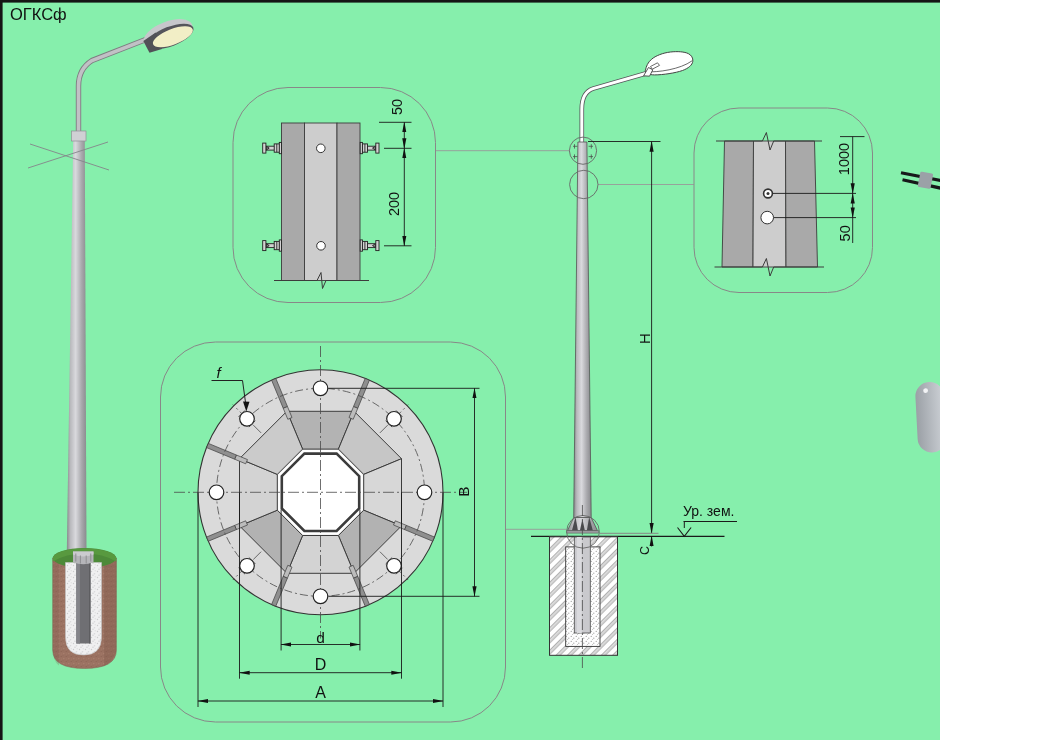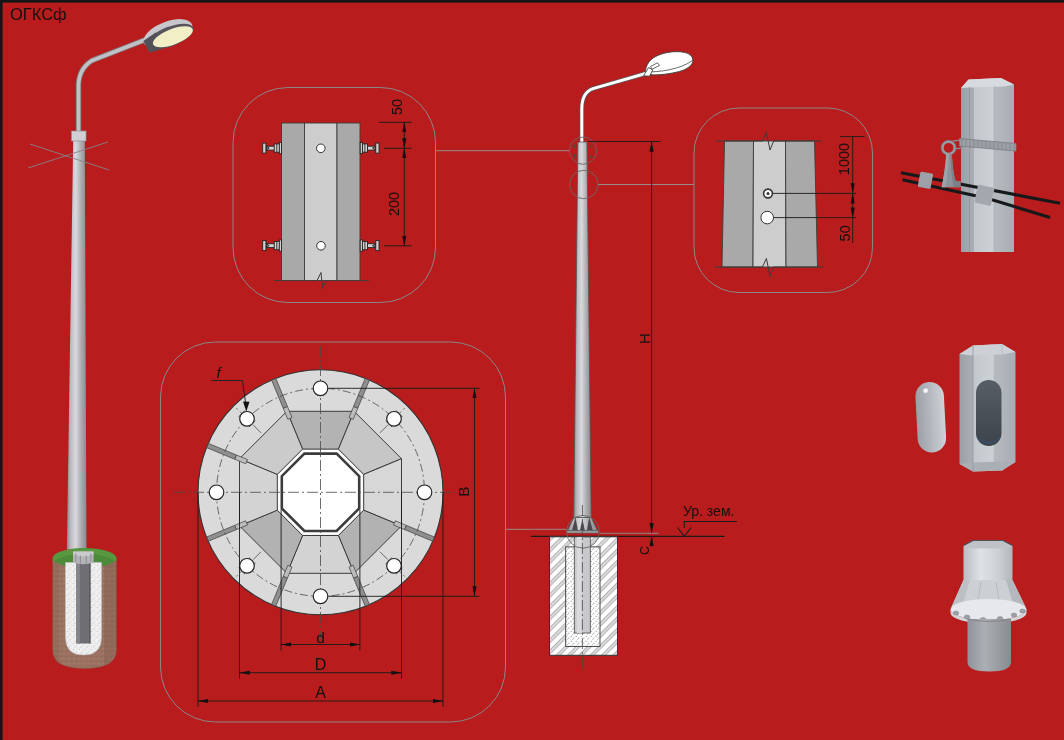--- a/index.html
+++ b/index.html
@@ -1,16 +1,16 @@
 <!DOCTYPE html>
 <html><head>
 <meta charset="utf-8">
 <style>
 html,body{margin:0;padding:0;background:#fff;}
-#page{position:relative;width:1064px;height:740px;background:#b91c1c;overflow:hidden;font-family:"Liberation Sans",sans-serif;}
+#page{position:relative;width:940px;height:740px;background:#86efac;overflow:hidden;font-family:"Liberation Sans",sans-serif;}
 svg{position:absolute;left:0;top:0;}
 .cl{stroke:#4a4a4a;stroke-width:0.8;fill:none;stroke-dasharray:11 3 2 3;}
 .dim{stroke:#1a1a1a;stroke-width:0.9;fill:none;}
 .box{fill:none;stroke:#888;stroke-width:1;}
 .conn{stroke:#999;stroke-width:0.9;fill:none;}
 text{fill:#111;font-family:"Liberation Sans",sans-serif;}
 </style>
 </head>
 <body>
 <div id="page">

